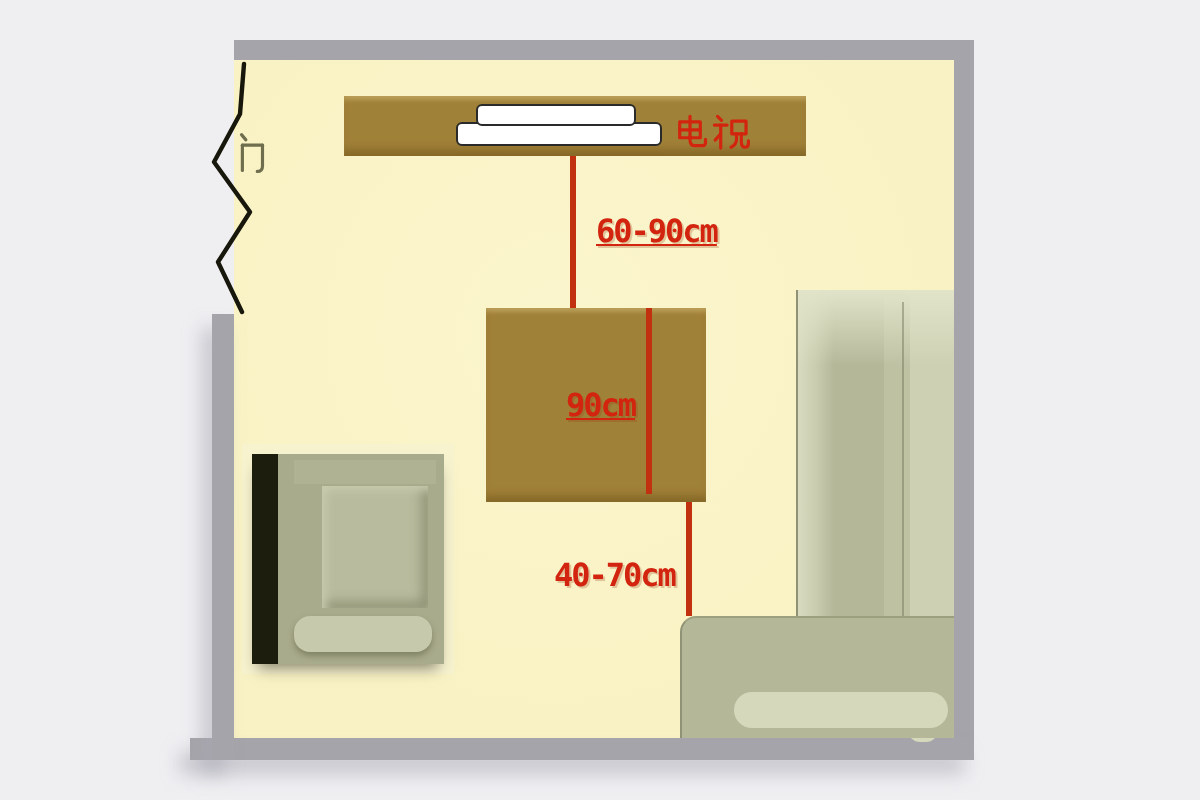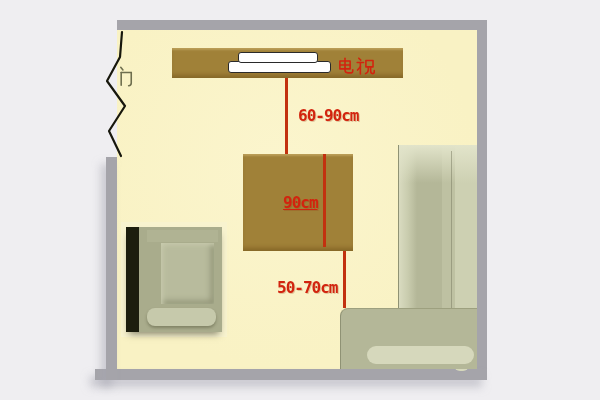--- a/index.html
+++ b/index.html
@@ -90,29 +90,29 @@
       <path d="M1.5 7 H9.5"></path>
       <path d="M5.5 7 V21.5"></path>
       <path d="M5.5 12.5 L2 16.5"></path>
       <path d="M12.5 4.5 H21.5 V12.5 H12.5 Z"></path>
       <path d="M15.5 12.5 V16 Q15.5 19.5 12 21"></path>
       <path d="M18.5 12.5 V17.5 Q18.5 21 21 21 Q23 21 23 18.5 V17"></path>
     </svg>
   </div>
 
   <div class="abs measure-line" style="left:285px;top:78px;height:77px;"></div>
-  <div class="abs mlabel" style="left:298px;top:108px;">60-90cm</div>
+  <div class="abs mlabel" style="left:298px;top:108px;text-decoration:underline;">60-90cm</div>
 
   <div class="abs wood" style="left:243px;top:154px;width:110px;height:97px;"></div>
 
   <div class="abs measure-line" style="left:323px;top:154px;height:93px;"></div>
   <div class="abs mlabel" style="left:283px;top:195px;text-decoration:underline;">90cm</div>
 
   <div class="abs measure-line" style="left:343px;top:251px;height:57px;"></div>
-  <div class="abs mlabel" style="left:277px;top:280px;">50-70cm</div>
+  <div class="abs mlabel" style="left:277px;top:280px;">40-70cm</div>
 
   <div class="abs armchair-photo" style="left:121px;top:222px;width:106px;height:115px;">
     <div class="abs armchair" style="left:5px;top:5px;width:96px;height:105px;">
       <div class="abs chair-top-band" style="left:8px;top:3px;right:4px;height:12px;"></div>
       <div class="abs chair-cushion" style="left:22px;top:16px;right:8px;bottom:28px;"></div>
       <div class="abs chair-front" style="left:8px;right:6px;bottom:6px;height:18px;"></div>
     </div>
   </div>
 
   <div class="abs sofa-vert" style="left:398px;top:145px;width:79px;height:224px;">

